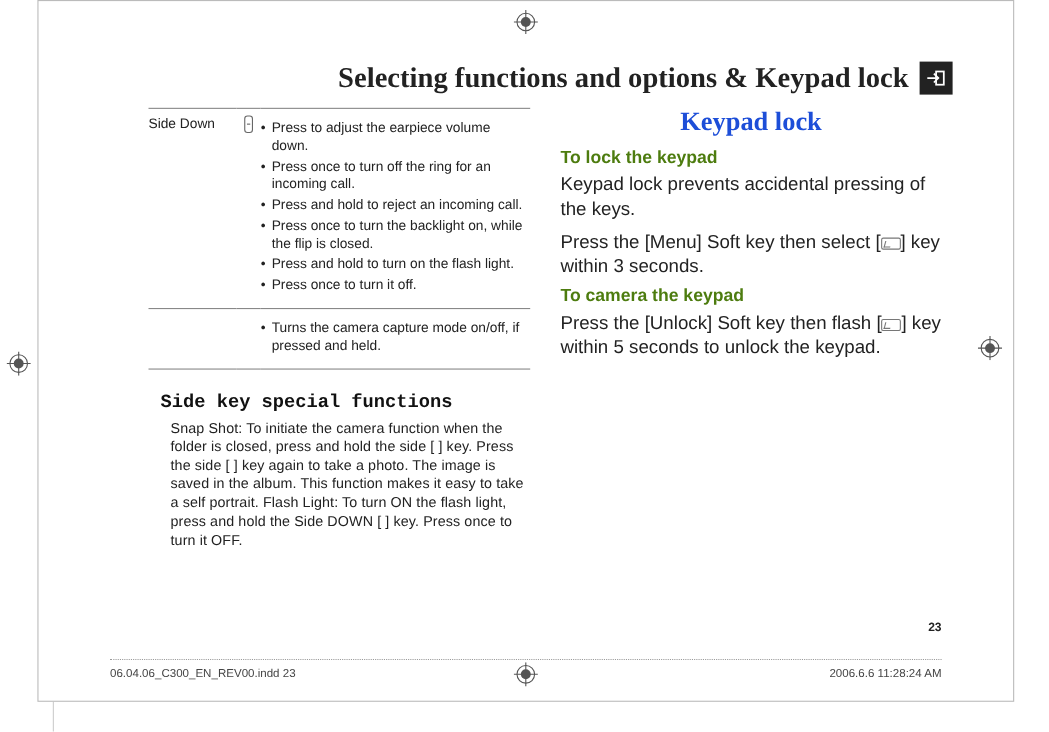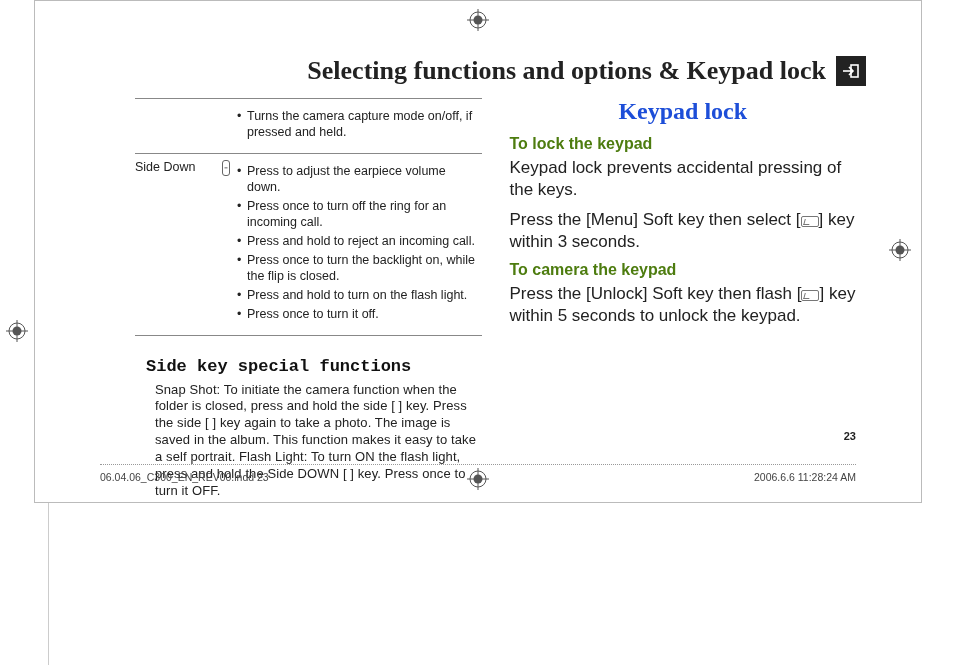--- a/index.html
+++ b/index.html
@@ -1,18 +1,18 @@
 <!DOCTYPE html>
 <html><head>
 <meta charset="utf-8">
 <style>
   * { margin: 0; padding: 0; box-sizing: border-box; }
   html, body { width: 954px; height: 665px; background: #fff; font-family: Arial, Helvetica, sans-serif; }
   .sheet {
-    position: absolute; left: 34px; top: 0; width: 888px; height: 503px;
+    position: absolute; left: 34px; top: 0; width: 888px; height: 638px;
     border: 1px solid #bbb; background: #fff;
   }
   .crop-line-v { position:absolute; width:1px; background:#ccc; }
   .reg-mark { width:22px; height:22px; }
   .title-bar {
     position:absolute; left:55px; right:55px; top:55px; height:30px;
     display:flex; align-items:center; justify-content:flex-end;
   }
   .title-text {
     font-family: "Times New Roman", Times, serif;
@@ -96,39 +96,39 @@
         <polyline points="9,7 13,11 9,15" fill="none" stroke="#fff" stroke-width="1.6"></polyline>
       </svg>
     </div>
   </div>
 
   <div class="content">
     <div class="col">
       <table class="tbl">
         <tbody>
             <tr class="row">
-          <td class="label-cell"></td>
-          <td class="key-icon-cell"></td>
-          <td>
-            <ul class="bullets">
-              <li>Turns the camera capture mode on/off, if pressed and held.</li>
-            </ul>
-          </td>
-        </tr>
-        <tr class="row">
           <td class="label-cell">Side Down</td>
           <td class="key-icon-cell"><span class="key-icon"></span></td>
           <td>
             <ul class="bullets">
               <li>Press to adjust the earpiece volume down.</li>
               <li>Press once to turn off the ring for an incoming call.</li>
               <li>Press and hold to reject an incoming call.</li>
               <li>Press once to turn the backlight on, while the flip is closed.</li>
               <li>Press and hold to turn on the flash light.</li>
               <li>Press once to turn it off.</li>
+            </ul>
+          </td>
+        </tr>
+        <tr class="row">
+          <td class="label-cell"></td>
+          <td class="key-icon-cell"></td>
+          <td>
+            <ul class="bullets">
+              <li>Turns the camera capture mode on/off, if pressed and held.</li>
             </ul>
           </td>
         </tr>
         <tr>
               <td colspan="3" style="border-top:1px solid #888; height:1px; padding:0;"></td>
             </tr>
       </tbody>
         </table>
 
       <h3 class="h-side">Side key special functions</h3>

